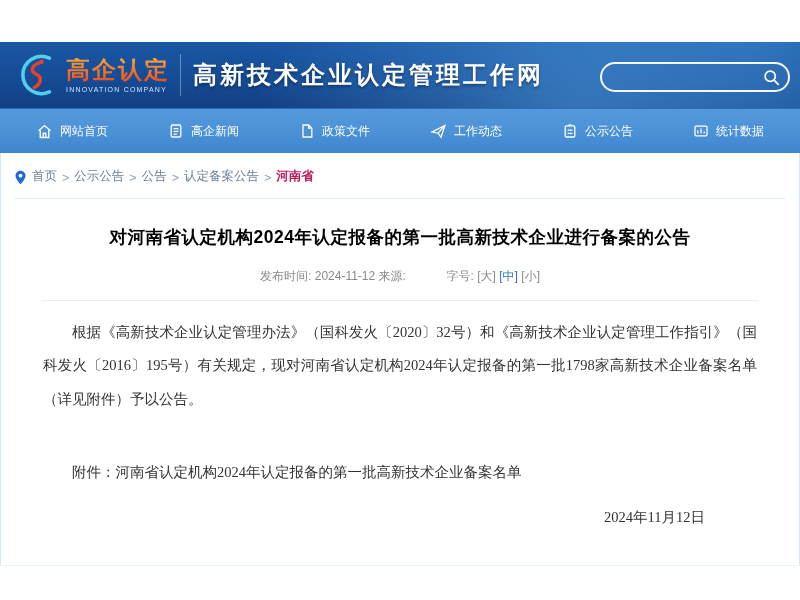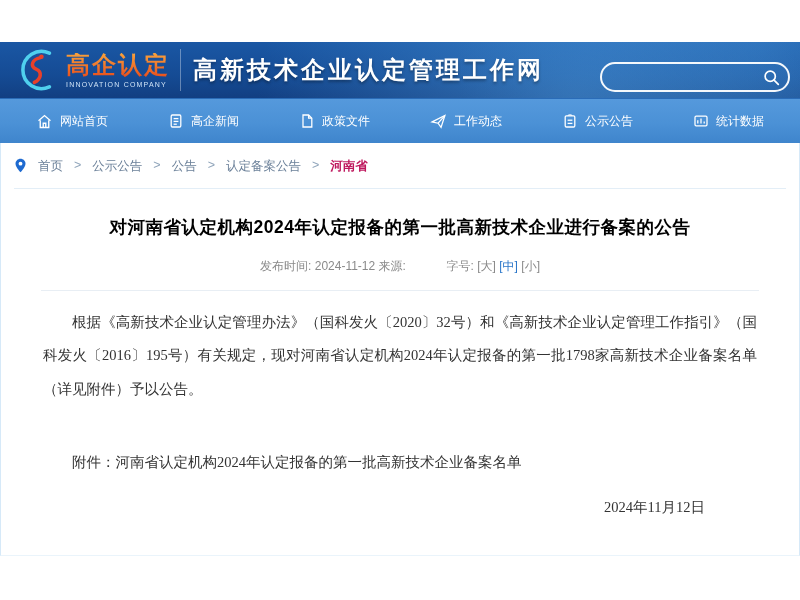--- a/index.html
+++ b/index.html
@@ -3,21 +3,21 @@
 <meta charset="utf-8">
 <style>
   * { margin:0; padding:0; box-sizing:border-box; }
   html,body { width:800px; height:600px; background:#fff; overflow:hidden;
               font-family:"Liberation Sans","DejaVu Sans",sans-serif; }
   .stage { position:relative; width:800px; height:600px; background:#fff; }
 
   
   .top-gap { height:42px; background:#fff; }
   .header {
-    height:56px;
+    height:66px;
     background:
       radial-gradient(circle at 72% 120%, rgba(90,170,235,0.45), rgba(90,170,235,0) 55%),
       radial-gradient(circle at 95% 10%, rgba(70,150,220,0.30), rgba(70,150,220,0) 40%),
       linear-gradient(180deg, #1a57a4 0%, #154b94 60%, #123f82 100%);
     display:flex; align-items:center; padding:0 14px; position:relative;
   }
   .logo-wrap { display:flex; align-items:center; cursor:pointer; }
   .logo-mark { width:46px; height:46px; margin-right:6px; }
   .brand-txt { display:flex; flex-direction:column; line-height:1; }
   .brand-cn { font-size:24px; font-weight:bold; color:#f68b1f;
@@ -48,21 +48,21 @@
   .nav-item { display:flex; align-items:center; gap:7px; color:#fff; font-size:12px;
               cursor:pointer; white-space:nowrap; }
   .nav-item svg { display:block; }
 
   
   .content {
     border-left:1px solid #d6e9f8; border-right:1px solid #d6e9f8;
     border-bottom:1px solid #eaf4fb;
     min-height:389px; background:#fff; padding-bottom:30px;
   }
-  .breadcrumb { display:flex; align-items:flex-start; gap:11px; padding:15px 0 9px 13px;
+  .breadcrumb { display:flex; align-items:flex-end; gap:5px; padding:15px 0 9px 13px;
                 font-size:12.5px; color:#6b8099; }
   .crumb { color:#6b8099; cursor:pointer; }
   .crumb-sep { color:#8fa4ba; }
   .crumb-current { color:#be185d; font-weight:bold; }
   .bc-divider { height:1px; background:#e3eef7; margin:4px 13px 0 13px; }
 
   .art-title { text-align:center; font-size:17.5px; font-weight:bold; color:#000000;
                margin-top:26px; padding:0 30px; letter-spacing:0.5px; }
   .art-meta { text-align:center; font-size:12px; color:#8a8a8a; margin-top:19px; }
   .art-meta .sp { display:inline-block; width:34px; }

